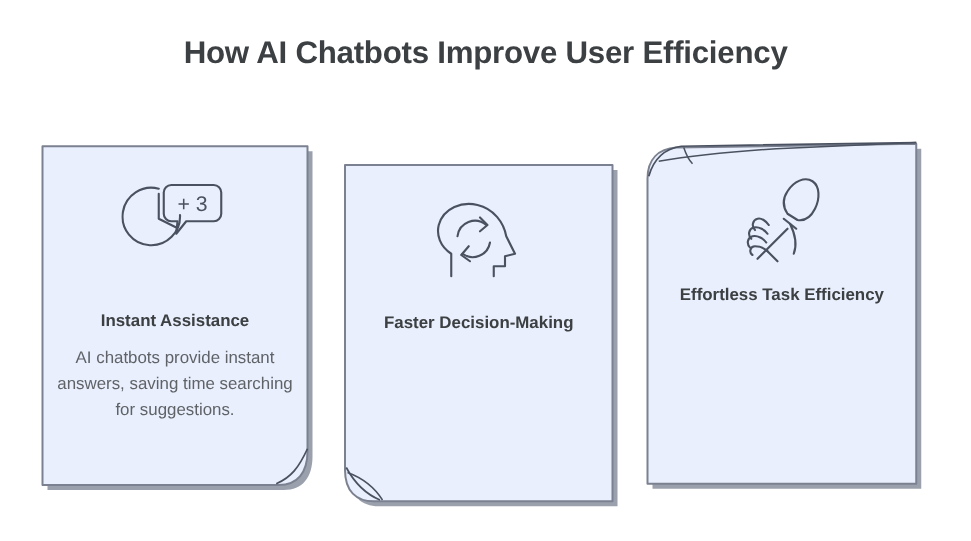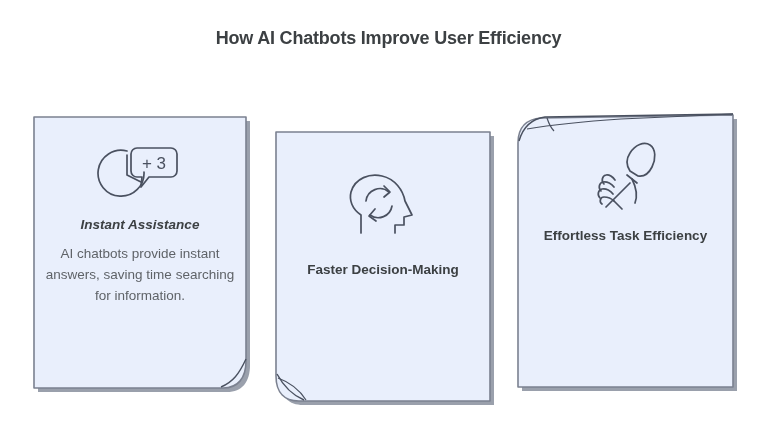--- a/index.html
+++ b/index.html
@@ -14,21 +14,21 @@
     overflow: hidden;
     position: relative;
   }
 
   #page-title {
     position: absolute;
     left: 0;
     top: 28px;
     width: 777px;
     text-align: center;
-    font-size: 18px;
+    font-size: 25px;
     font-weight: bold;
     color: #3c4043;
     letter-spacing: -0.2px;
   }
 
   .cards {
     position: absolute;
     left: 0;
     top: 0;
     width: 777px;
@@ -78,26 +78,26 @@
     font-weight: normal;
     color: #5f6368;
     text-align: center;
     line-height: 1.55;
     width: 94%;
   }
 
   
   #card-1 { left: 33px; top: 116px; width: 214px; height: 273px; }
   #card-1 .card-inner { padding-top: 26px; }
-  #card-1 .card-heading { margin-top: 0; font-style: italic; }
+  #card-1 .card-heading { margin-top: 32px; }
   #card-1 .card-body { margin-top: 10px; }
 
   
   #card-2 { left: 275px; top: 131px; width: 216px; height: 270px; }
-  #card-2 .card-inner { padding-top: 40px; }
+  #card-2 .card-inner { padding-top: 28px; }
   #card-2 .card-heading { margin-top: 16px; }
   #card-2 .card-body { margin-top: 12px; }
 
   
   #card-3 { left: 517px; top: 113px; width: 217px; height: 275px; }
   #card-3 .card-inner { padding-top: 26px; }
   #card-3 .card-heading { margin-top: 14px; }
   #card-3 .card-body { margin-top: 12px; }
 </style>
 </head>
@@ -120,21 +120,21 @@
             <path d="M47,30 A23,23 0 1 1 30,9"></path>
             <path d="M30,13 L30,33 L44,40"></path>
             <path d="M40,6 L74,6 A6,6 0 0 1 80,12 L80,29 A6,6 0 0 1 74,35
                      L52,35 L44,45 L45,35 L40,35 A6,6 0 0 1 34,29
                      L34,12 A6,6 0 0 1 40,6 Z"></path>
           </g>
           <text x="57" y="27" text-anchor="middle" font-family="'Liberation Sans', sans-serif" font-size="17" fill="#4a5160">+ 3</text>
         </svg>
       </span>
       <div class="card-heading">Instant Assistance</div>
-      <div class="card-body">AI chatbots provide instant answers, saving time searching for information.</div>
+      <div class="card-body">AI chatbots provide instant answers, saving time searching for suggestions.</div>
     </div>
   </div>
 
   <div class="card" id="card-2">
     <svg class="card-svg" width="226" height="280" viewBox="0 0 226 280">
       <path d="M1,245 C1,262 10,270 24,270 L215,270 L215,1 L1,1 Z" fill="#9aa0ac" transform="translate(4,4)"></path>
       <path d="M1,245 C1,262 10,270 24,270 L215,270 L215,1 L1,1 Z" fill="#e9effc" stroke="#7b8190" stroke-width="1.6" stroke-linejoin="round"></path>
       <path d="M2,243 C9,256 17,264 29,269" fill="none" stroke="#4a5160" stroke-width="1.4"></path>
       <path d="M3,247 C14,251 24,258 31,269" fill="none" stroke="#4a5160" stroke-width="1.2"></path>
     </svg>

